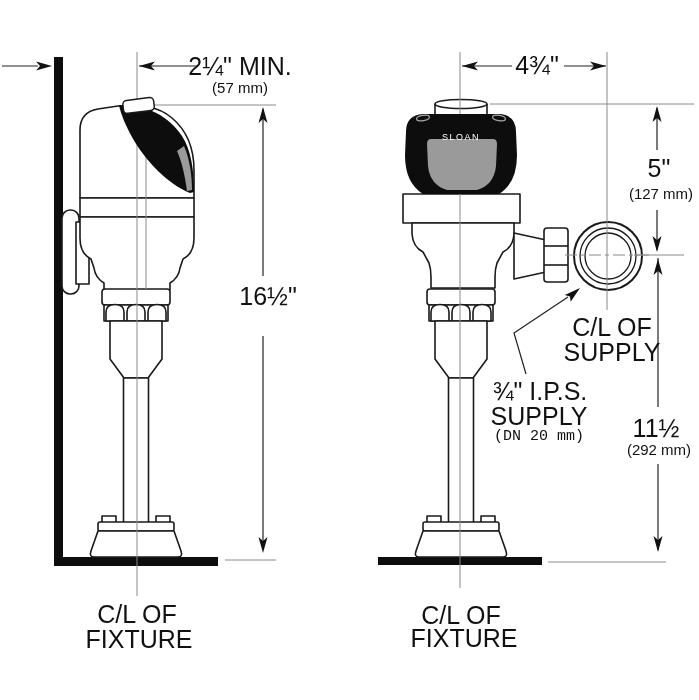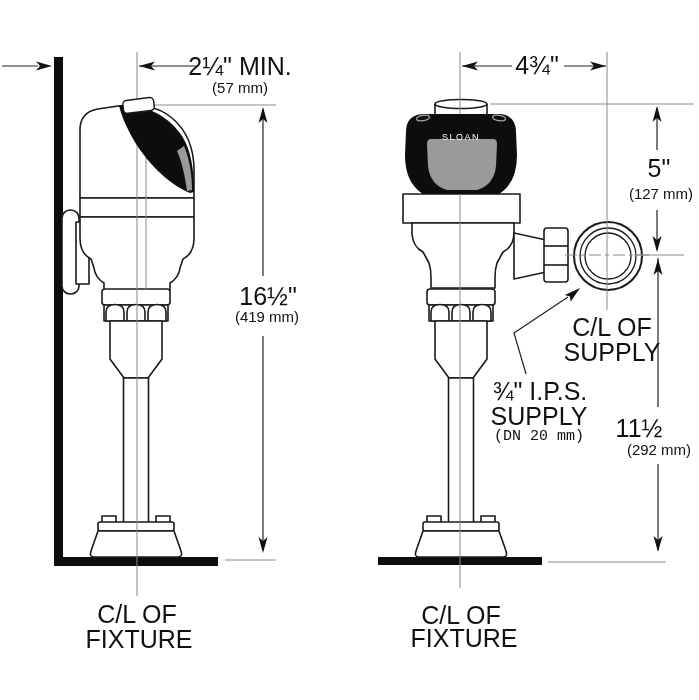--- a/index.html
+++ b/index.html
@@ -141,32 +141,31 @@
       <polygon points="657,252 652.5,236 657,240 661.5,236"></polygon>
       <polygon points="658,259 653.5,275 658,271 662.5,275"></polygon>
       <polygon points="658,552 653.5,536 658,540 662.5,536"></polygon>
       <polygon points="580,288 570.6,301.7 570,296.4 564.8,294.9"></polygon>
     </g>
   </svg>
 
   <div class="lbl size-dim" style="left:240px;top:53px;">2¼" MIN.</div>
   <div class="lbl size-metric" style="left:240px;top:80px;">(57 mm)</div>
   <div class="lbl size-dim" style="left:268px;top:283px;">16½"</div>
-  <div class="lbl size-metric" style="left:267px;top:309px;">(419 mm)</div>
   <div class="lbl size-dim" style="left:137px;top:601px;">C/L OF</div>
   <div class="lbl size-dim" style="left:139px;top:626px;">FIXTURE</div>
 
   <div class="lbl size-dim" style="left:537px;top:52px;">4¾"</div>
   <div class="lbl size-dim" style="left:659px;top:155px;">5"</div>
   <div class="lbl size-metric" style="left:661px;top:186px;">(127 mm)</div>
   <div class="lbl size-dim" style="left:612px;top:314px;">C/L OF</div>
   <div class="lbl size-dim" style="left:612px;top:339px;">SUPPLY</div>
   <div class="lbl size-dim" style="left:540px;top:378px;">¾" I.P.S.</div>
   <div class="lbl size-dim" style="left:539px;top:403px;">SUPPLY</div>
   <div class="lbl size-metric" style="left:539px;top:429px;font-family:Liberation Mono, monospace;">(DN 20 mm)</div>
-  <div class="lbl size-dim" style="left:639px;top:415px;">11½</div>
+  <div class="lbl size-dim" style="left:656px;top:415px;">11½</div>
   <div class="lbl size-metric" style="left:659px;top:442px;">(292 mm)</div>
   <div class="lbl size-dim" style="left:461px;top:602px;">C/L OF</div>
   <div class="lbl size-dim" style="left:464px;top:625px;">FIXTURE</div>
 
   <div class="lbl brand" style="left:461px;top:133px;">SLOAN</div>
 
 </div>
 
 </body></html>

